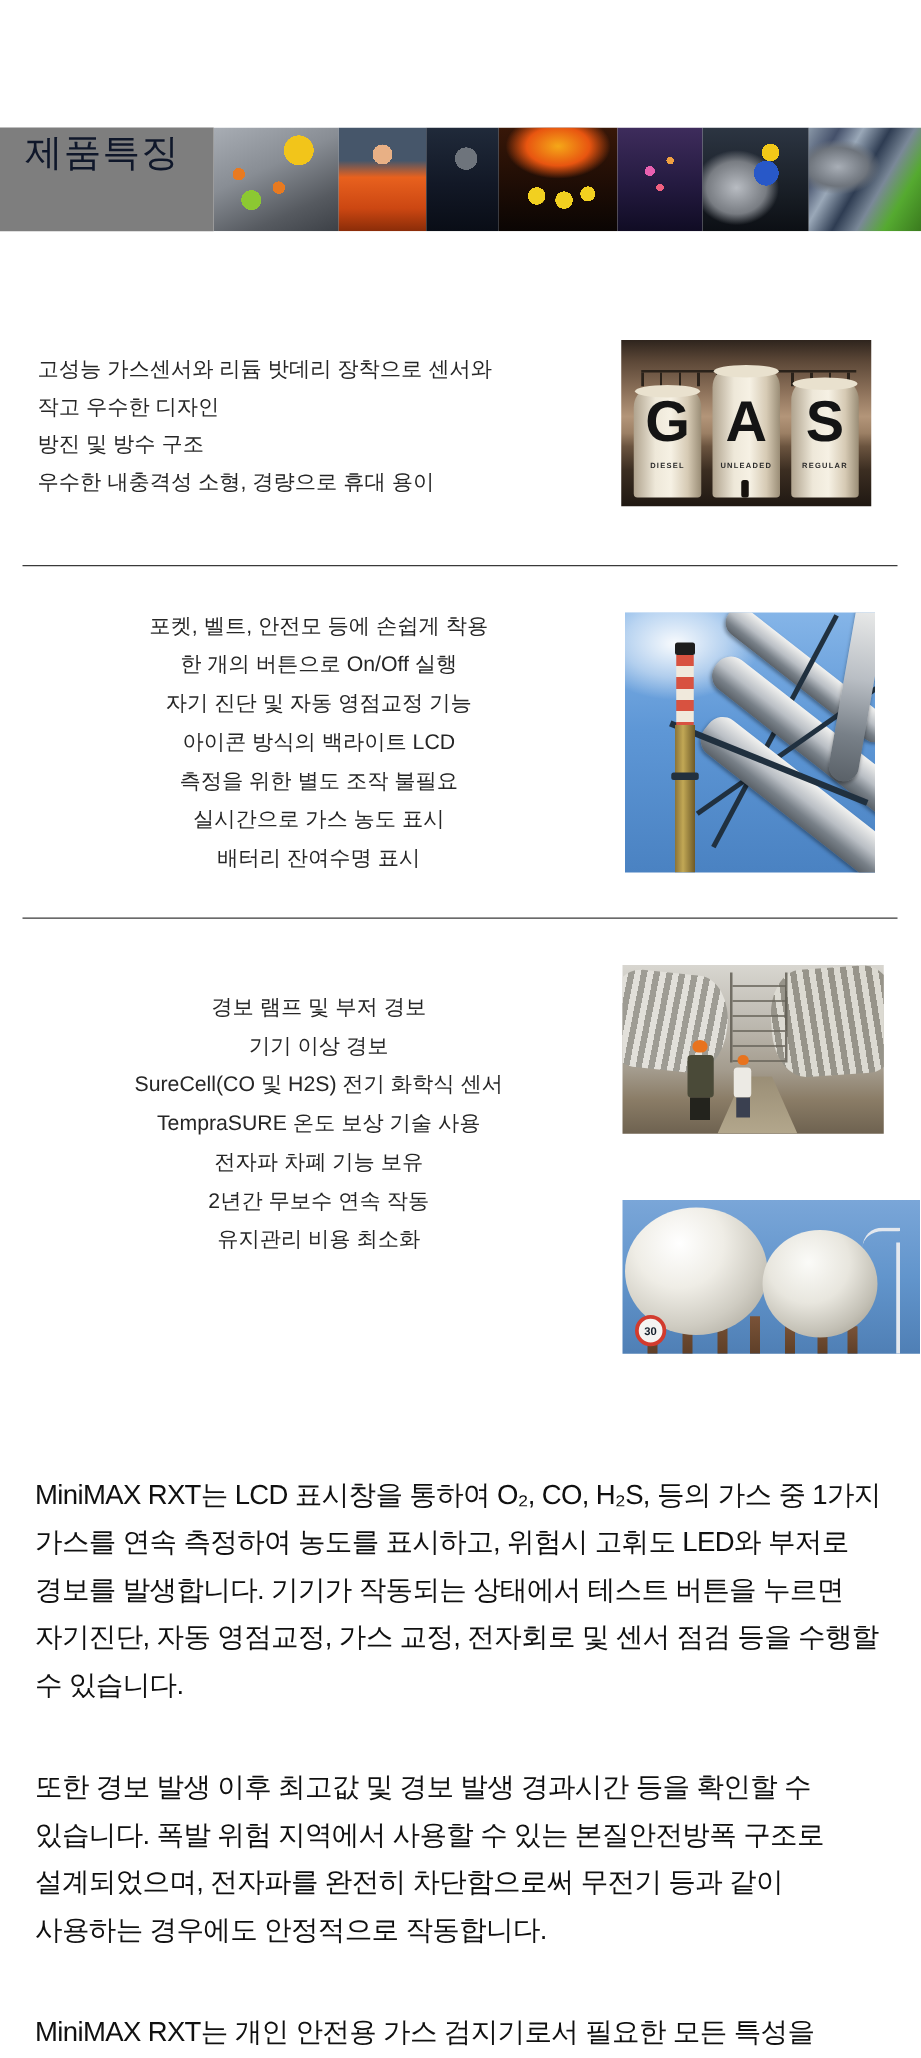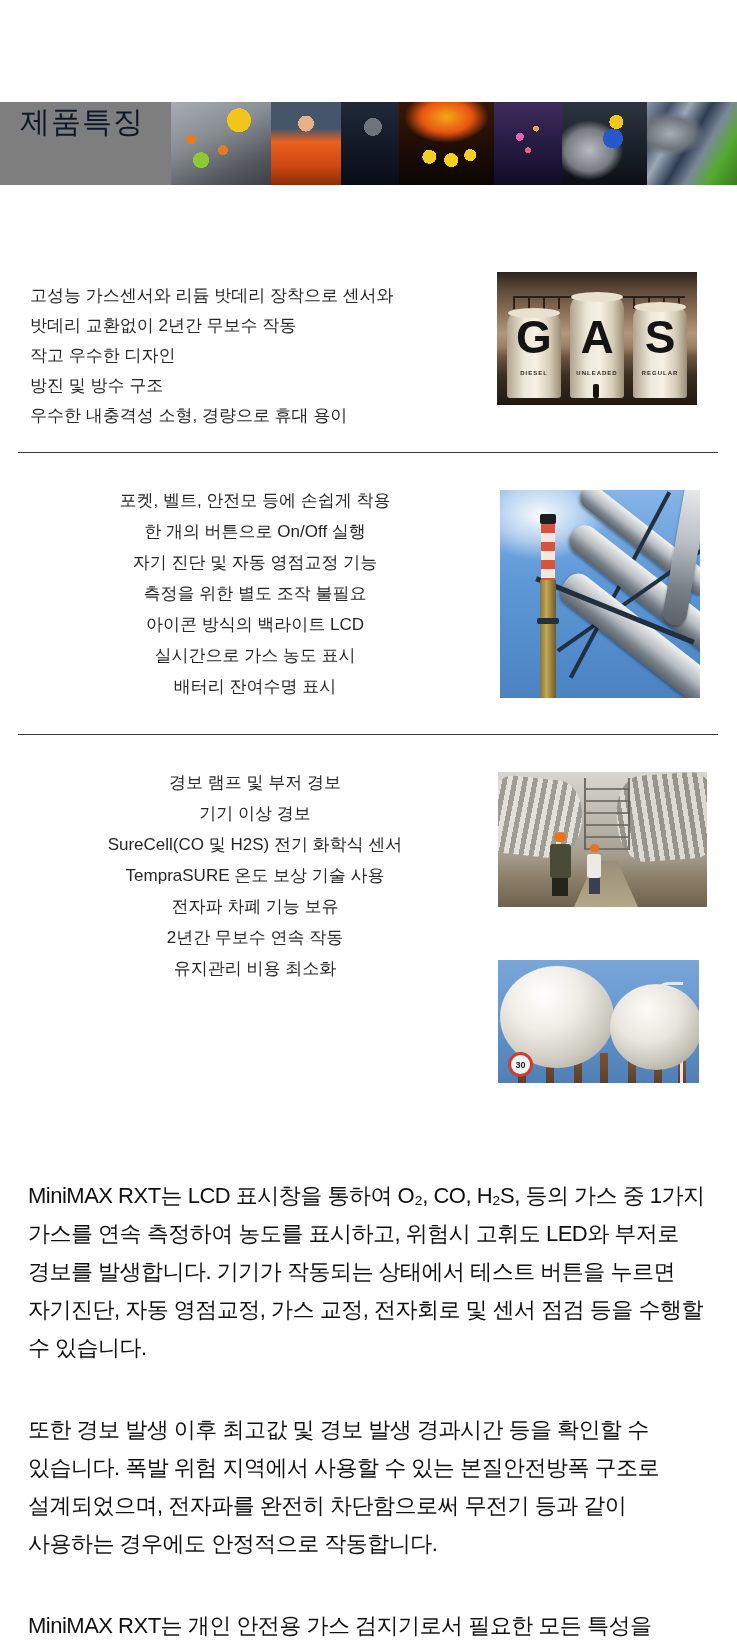--- a/index.html
+++ b/index.html
@@ -44,21 +44,21 @@
   .bn7{flex:1;background:
         radial-gradient(ellipse 34px 22px at 26% 38%, #a8aeb6 0%, #6e747c 70%, transparent 100%),
         linear-gradient(120deg,#8a98a8 0%,#44506a 18%,#9aa8b8 32%,#2e3c52 48%,#7a8898 62%,#55aa30 78%,#3a7a1e 100%);}
 
   
   .lines{position:absolute;left:30px;width:450px;color:#262626;word-break:keep-all;}
   .lines .line{font-size:17px;height:30px;line-height:30px;white-space:nowrap;}
   .lines-1{top:249px;margin-top:32px;}
   .lines-2{top:485px;}
   .lines-2 .line,.lines-3 .line{height:31px;line-height:31px;text-align:center;}
-  .lines-3{top:767px;}
+  .lines-3{top:790px;}
 
   .divider{position:absolute;left:18px;width:700px;border:none;border-top:1px solid #3a3a3a;margin:0;}
   .div1{top:452px;}
   .div2{top:734px;}
 
   
   .photo{position:absolute;overflow:hidden;}
 
   
   .photo-gas{left:497px;top:272px;width:200px;height:133px;
@@ -125,21 +125,21 @@
   .worker1{left:50px;top:60px;width:24px;}
   .worker1 .head{width:12px;height:10px;}
   .worker1 .body{width:21px;height:34px;background:#4a4a38;}
   .worker1 .legs{width:16px;height:18px;background:#23231d;}
   .worker2{left:88px;top:72px;width:16px;}
   .worker2 .head{width:9px;height:8px;}
   .worker2 .body{width:14px;height:24px;background:#eceae4;}
   .worker2 .legs{width:11px;height:16px;background:#3a4050;}
 
   
-  .photo-spheres{left:498px;top:960px;width:201px;height:123px;
+  .photo-spheres{left:498px;top:960px;width:238px;height:123px;
      background:linear-gradient(180deg,#7aa6d8 0%,#6295cc 50%,#4f7fb5 100%);}
   .leg{position:absolute;bottom:0;width:8px;background:linear-gradient(180deg,#7a5338,#5e3f28);}
   .leg1{left:20px;height:30px;}  .leg2{left:48px;height:32px;}
   .leg3{left:76px;height:32px;}  .leg4{left:102px;height:30px;}
   .leg5{left:130px;height:24px;} .leg6{left:156px;height:24px;}
   .leg7{left:180px;height:22px;}
   .sph{position:absolute;border-radius:50%;}
   .sph1{left:2px;top:6px;width:114px;height:102px;
      background:radial-gradient(circle at 38% 28%,#ffffff 0%,#efede6 35%,#cfccc2 65%,#9e9a8e 100%);}
   .sph2{left:112px;top:24px;width:92px;height:86px;
@@ -172,21 +172,20 @@
       <div class="bn3"></div>
       <div class="bn4"></div>
       <div class="bn5"></div>
       <div class="bn6"></div>
       <div class="bn7"></div>
     </div>
   </div>
 
   <div class="lines lines-1">
     <div class="line">고성능 가스센서와 리듐 밧데리 장착으로 센서와</div>
-    <div class="line">밧데리 교환없이 2년간 무보수 작동</div>
     <div class="line">작고 우수한 디자인</div>
     <div class="line">방진 및 방수 구조</div>
     <div class="line">우수한 내충격성 소형, 경량으로 휴대 용이</div>
   </div>
 
   <div class="photo photo-gas">
     <div class="gas-rail"></div>
     <div class="tank tank-g">
       <div class="tank-letter">G</div>
       <div class="tank-label">DIESEL</div>
@@ -201,22 +200,22 @@
     </div>
     <div class="gas-person"></div>
   </div>
 
   <hr class="divider div1">
 
   <div class="lines lines-2">
     <div class="line">포켓, 벨트, 안전모 등에 손쉽게 착용</div>
     <div class="line">한 개의 버튼으로 On/Off 실행</div>
     <div class="line">자기 진단 및 자동 영점교정 기능</div>
+    <div class="line">아이콘 방식의 백라이트  LCD</div>
     <div class="line">측정을 위한 별도 조작 불필요</div>
-    <div class="line">아이콘 방식의 백라이트  LCD</div>
     <div class="line">실시간으로 가스 농도 표시</div>
     <div class="line">배터리 잔여수명 표시</div>
   </div>
 
   <div class="photo photo-pipes">
     <div class="pipe pipe1"></div>
     <div class="beam beam1"></div>
     <div class="pipe pipe2"></div>
     <div class="beam beam2"></div>
     <div class="pipe pipe3"></div>

